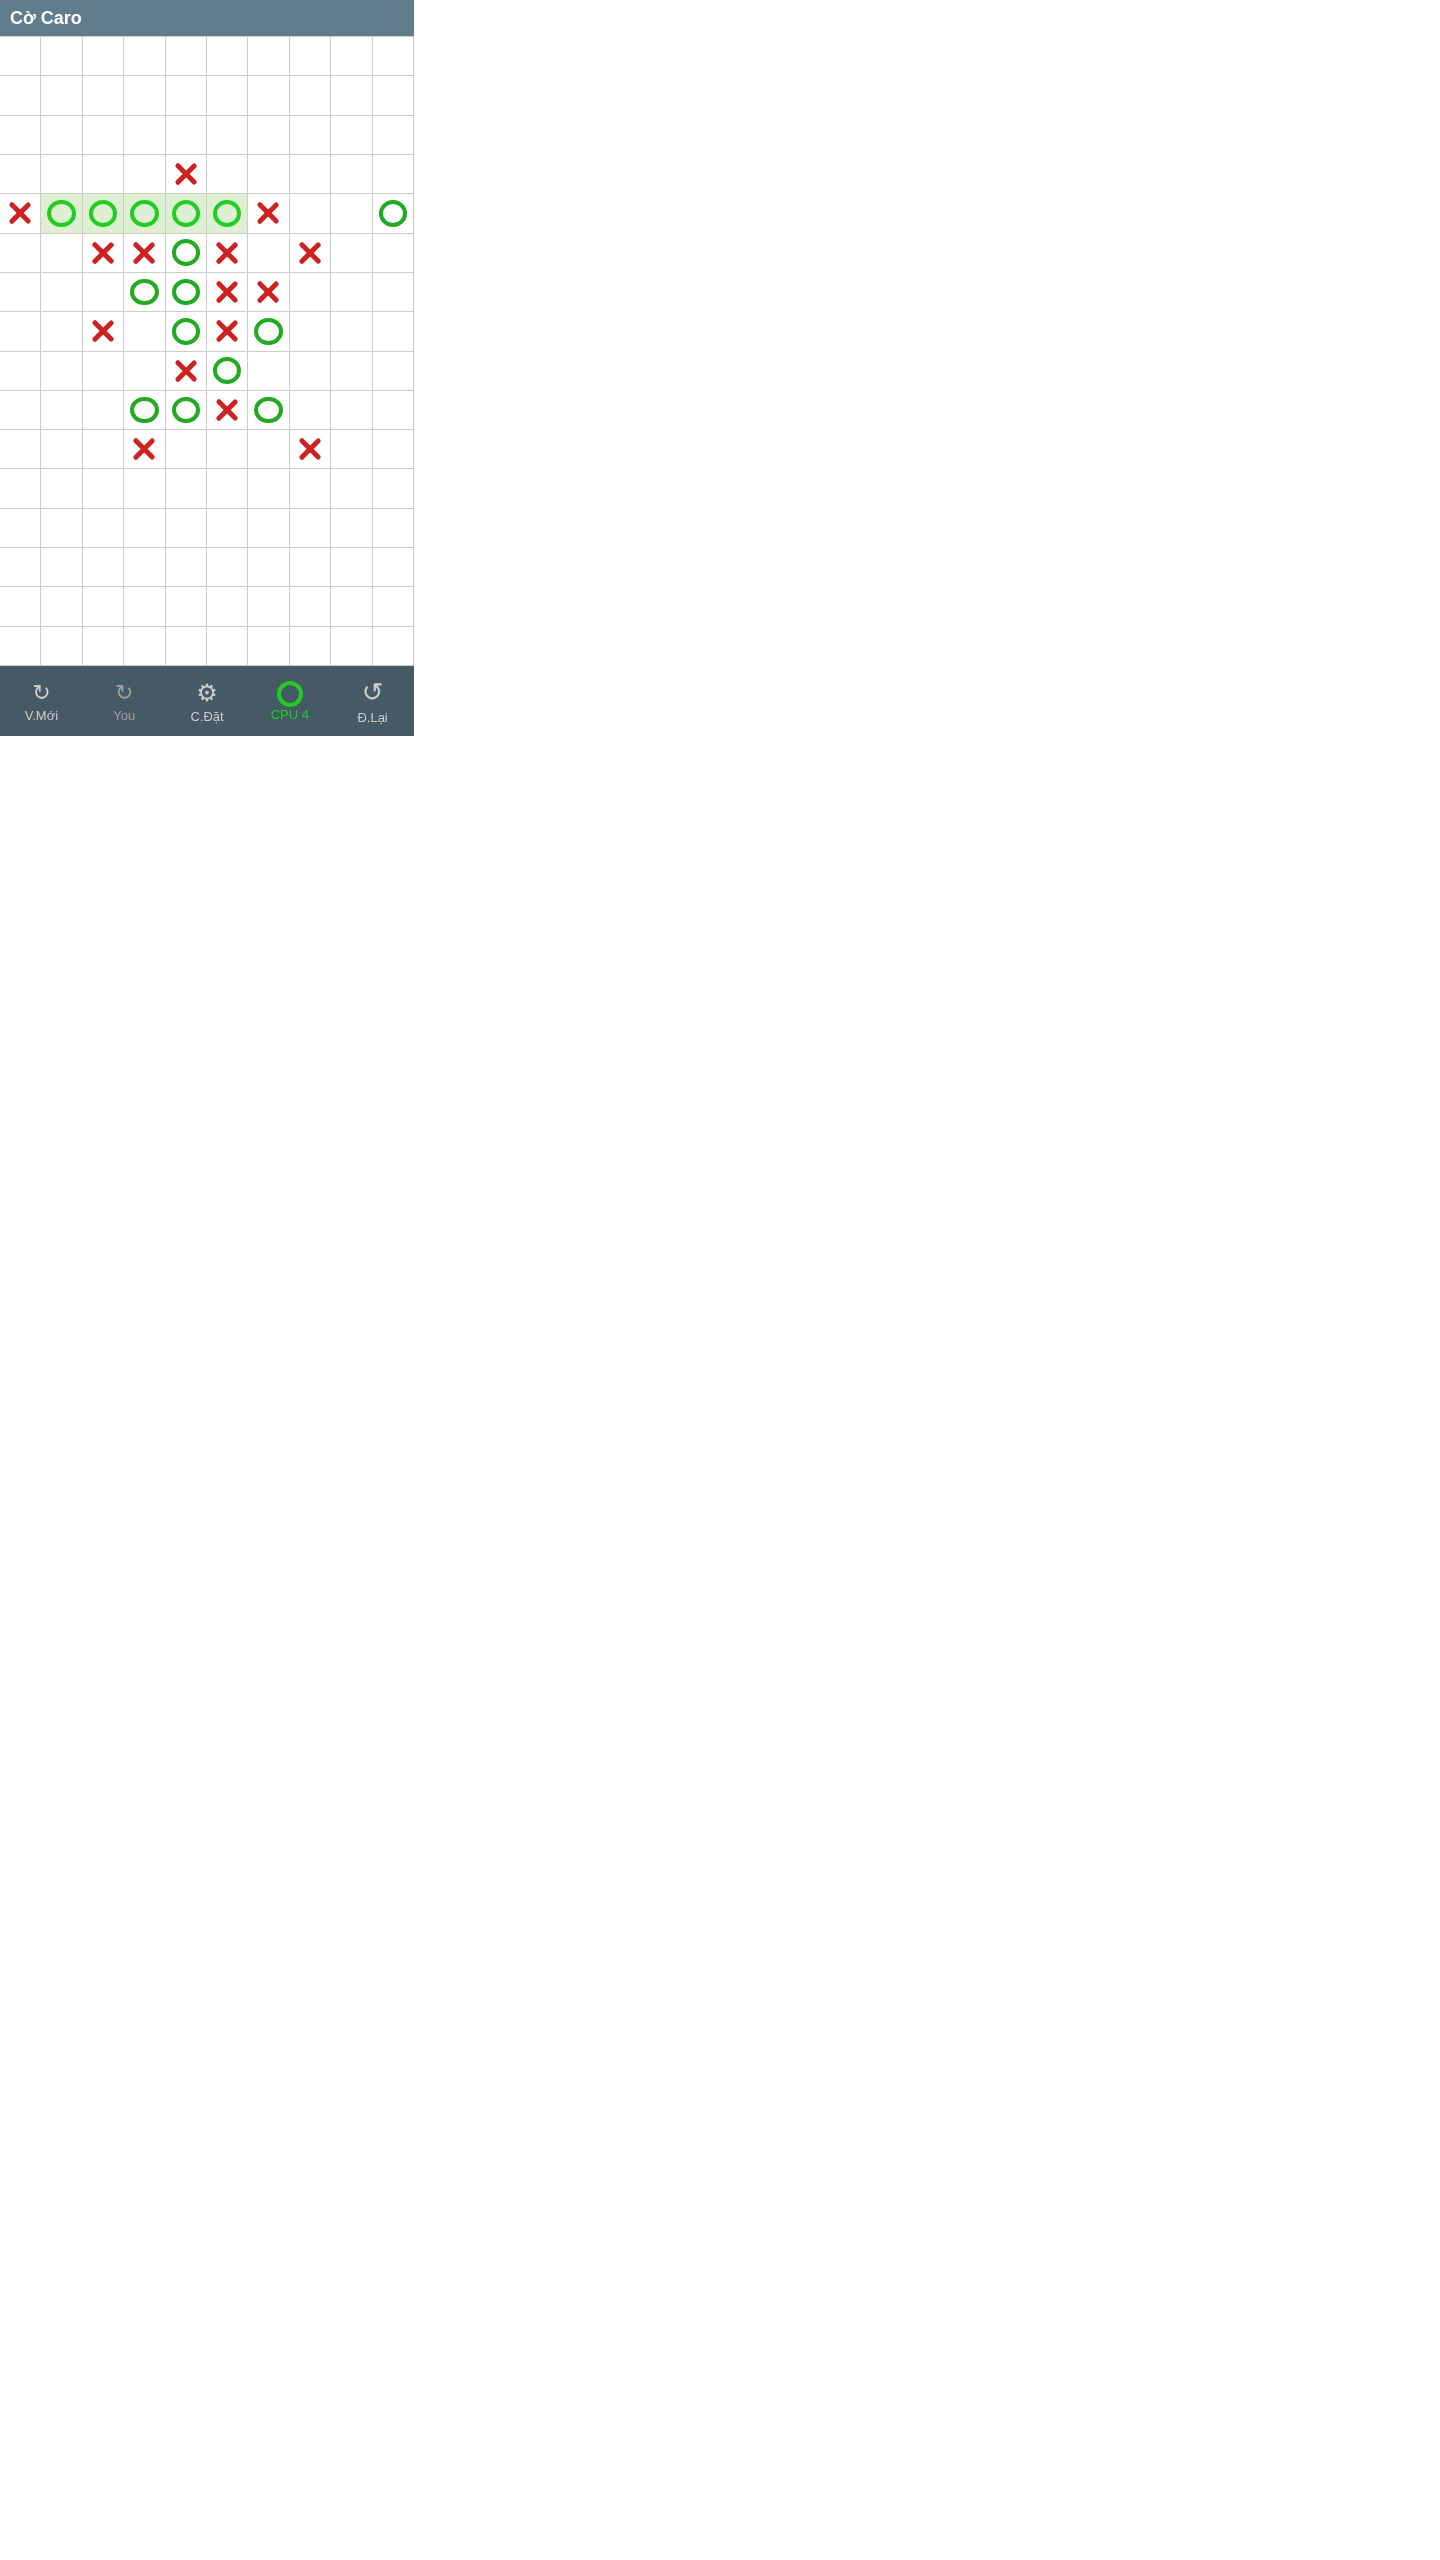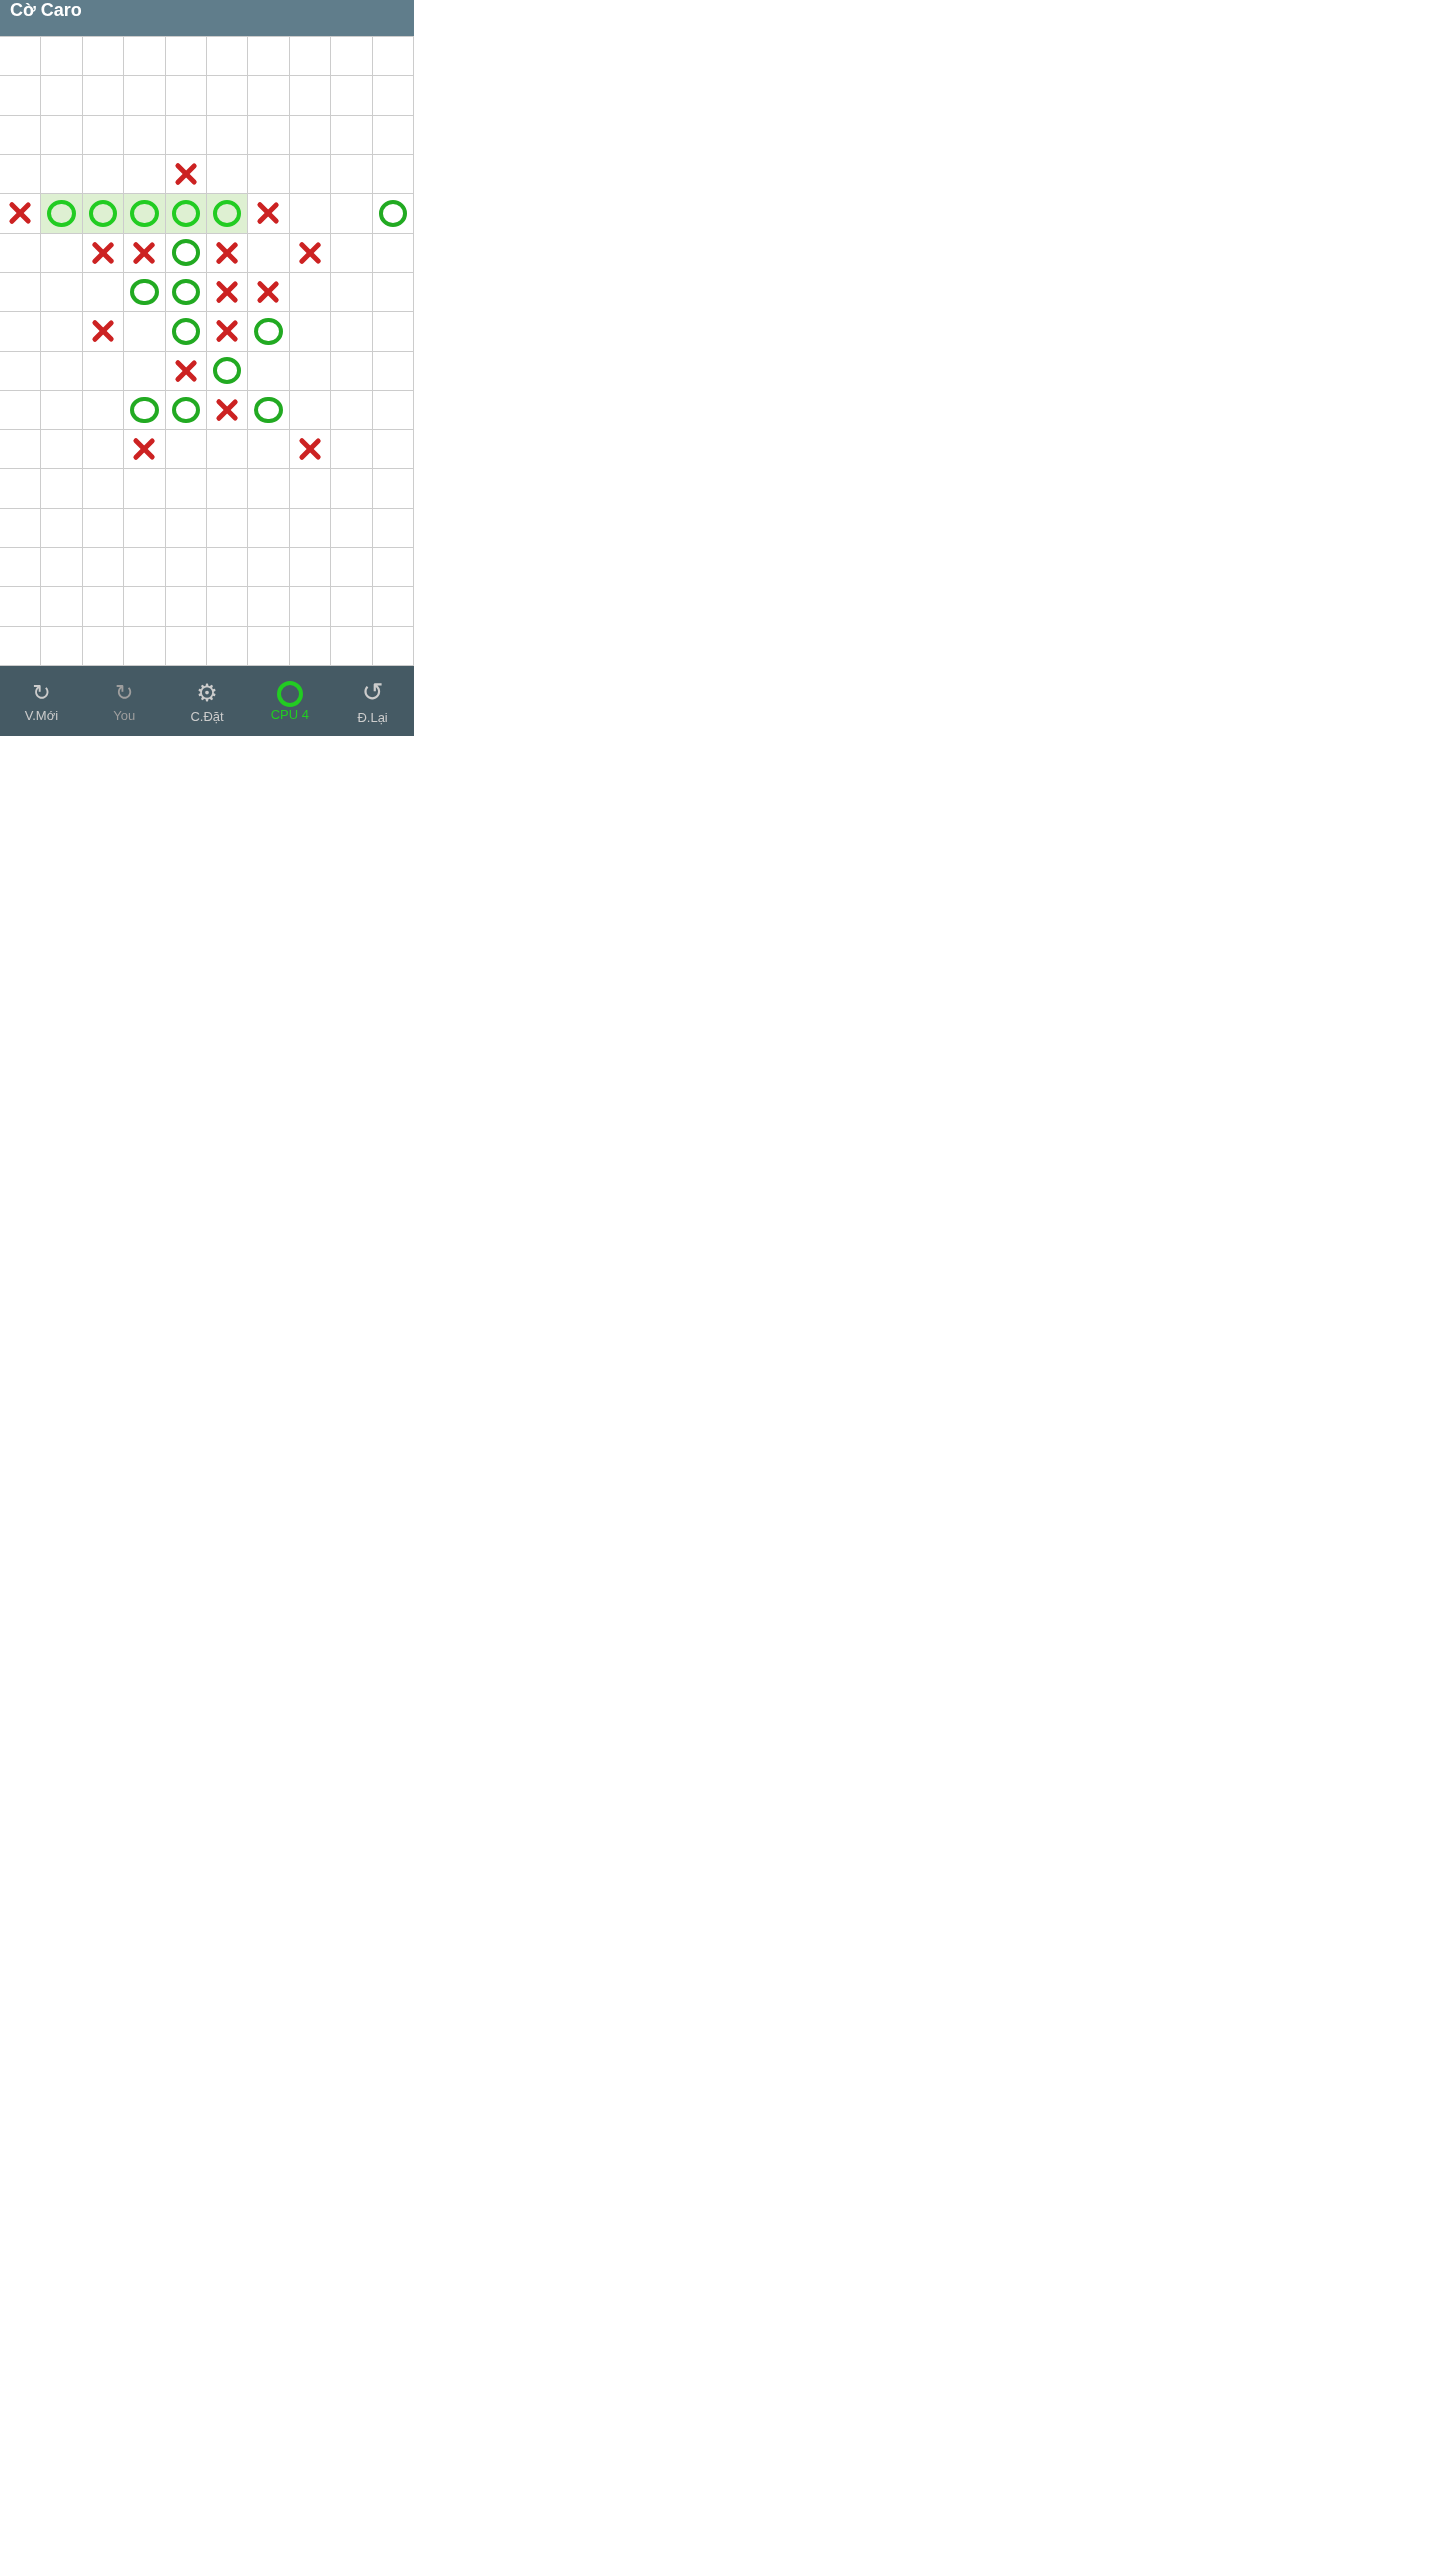--- a/index.html
+++ b/index.html
@@ -10,20 +10,21 @@
       font-family: Arial, sans-serif;
       overflow: hidden;
       position: relative;
     }
 
     
     #header {
       background: #607D8B;
       height: 36px;
       display: flex;
+      align-items: center;
       padding: 0 10px;
     }
     #header-title {
       color: #fff;
       font-size: 18px;
       font-weight: bold;
     }
 
     
     #board-container {

